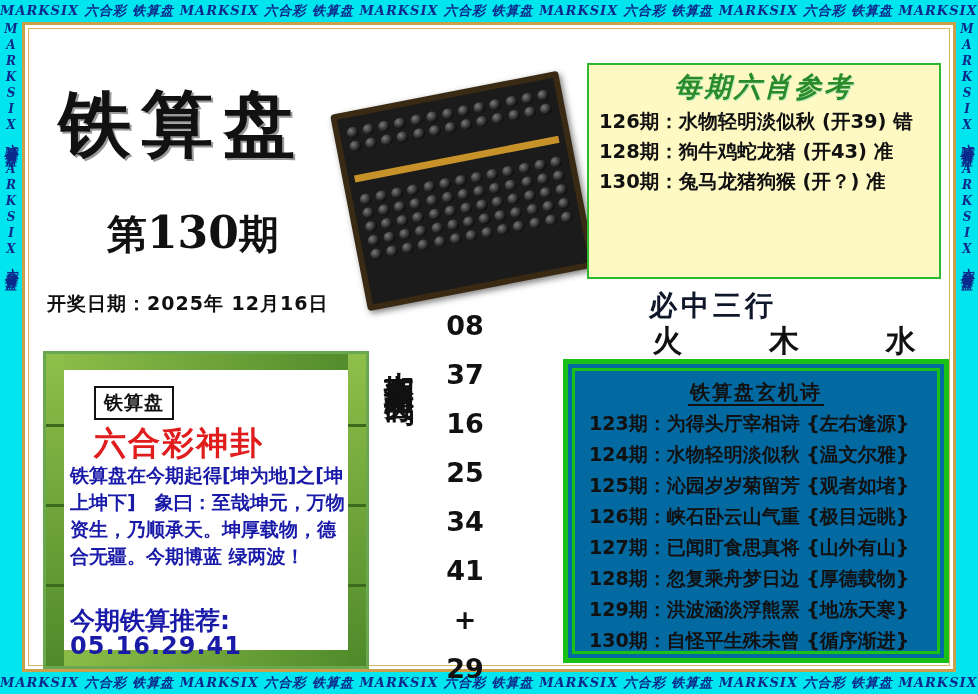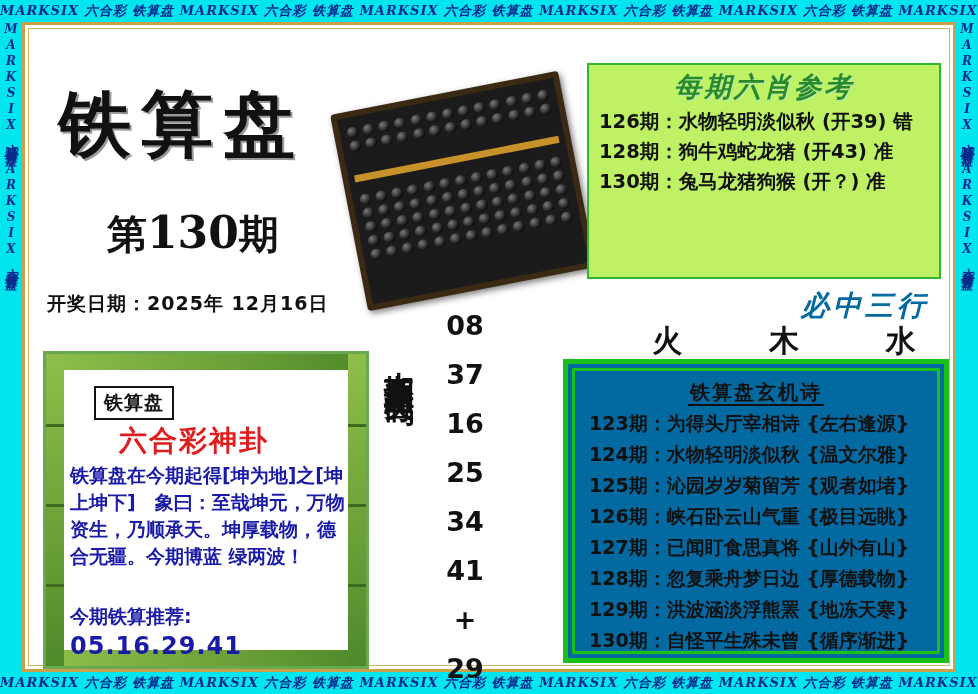--- a/index.html
+++ b/index.html
@@ -95,43 +95,43 @@
   .rod{width:10px;height:100%;position:relative;}
   .bead{
     position:absolute;left:-1px;width:12px;height:11px;border-radius:50%;
     background:radial-gradient(circle at 35% 30%, #7a7a7a, #0e0e0e 70%);
   }
 
   
   .box-zodiac{
     position:absolute;left:558px;top:34px;width:350px;height:212px;
     border:2px solid #2fb82f;
-    background:#bef264;
+    background:#fef9c3;
   }
   .box-zodiac .hdr{
     text-align:center;
     font-size:27px;font-weight:bold;font-style:italic;
     color:#2a8a2a;
     font-family:"DejaVu Serif","Liberation Serif",serif;
     margin-top:4px;
     letter-spacing:3px;
     text-shadow:1px 1px 0 #b7e8b7;
   }
   .zrow{
     font-size:19.5px;font-weight:bold;color:#111;
     margin:3px 0 0 10px;letter-spacing:0px;
     white-space:nowrap;
   }
 
   
   .sanhang-title{
     position:absolute;left:620px;top:258px;width:280px;
-    text-align:right;
-    font-size:28px;font-weight:bold;font-style:italic;
-    color:#0369a1;
+    text-align:left;
+    font-size:28px;font-weight:bold;
+    color:#0f172a;
     font-family:"DejaVu Serif","Liberation Serif",serif;
     letter-spacing:4px;
   }
   .sanhang-items{
     position:absolute;left:580px;top:292px;width:350px;
     display:flex;justify-content:space-around;
     font-size:30px;font-weight:bold;color:#111;
     font-family:"DejaVu Serif","Liberation Serif",serif;
   }
 
@@ -172,34 +172,34 @@
   .bamboo-bottom{left:0;bottom:0;width:100%;height:16px;background:linear-gradient(90deg,#8fbf4a,#4f8a2a);}
   .bamboo-node{position:absolute;background:#3c6b1e;}
   .tiesuanpan-tag{
     position:absolute;left:48px;top:32px;
     border:2px solid #111;padding:2px 8px;
     font-size:19px;font-weight:bold;color:#111;
     background:#fff;letter-spacing:1px;
   }
   .liuhe-red{
     position:absolute;left:48px;top:68px;width:200px;
-    text-align:center;
-    font-size:28px;font-weight:bold;color:#e01c1c;
+    text-align:left;
+    font-size:32px;font-weight:bold;color:#e01c1c;
     font-family:"DejaVu Serif","Liberation Serif",serif;
     letter-spacing:2px;
   }
   .bamboo-text{
     position:absolute;left:24px;top:108px;width:278px;
     font-size:19px;font-weight:bold;color:#1a1aa8;
     line-height:27px;
     letter-spacing:0;
   }
   .bamboo-rec-title{
     position:absolute;left:24px;top:250px;
-    font-size:19px;font-weight:bold;color:#1a1aa8;
+    font-size:25px;font-weight:bold;color:#1a1aa8;
   }
   .bamboo-rec-nums{
     position:absolute;left:24px;top:278px;
     font-size:24px;font-weight:bold;color:#1a1aa8;
     letter-spacing:1px;
   }
 
   
   .vert-label{
     position:absolute;left:352px;top:318px;width:44px;

